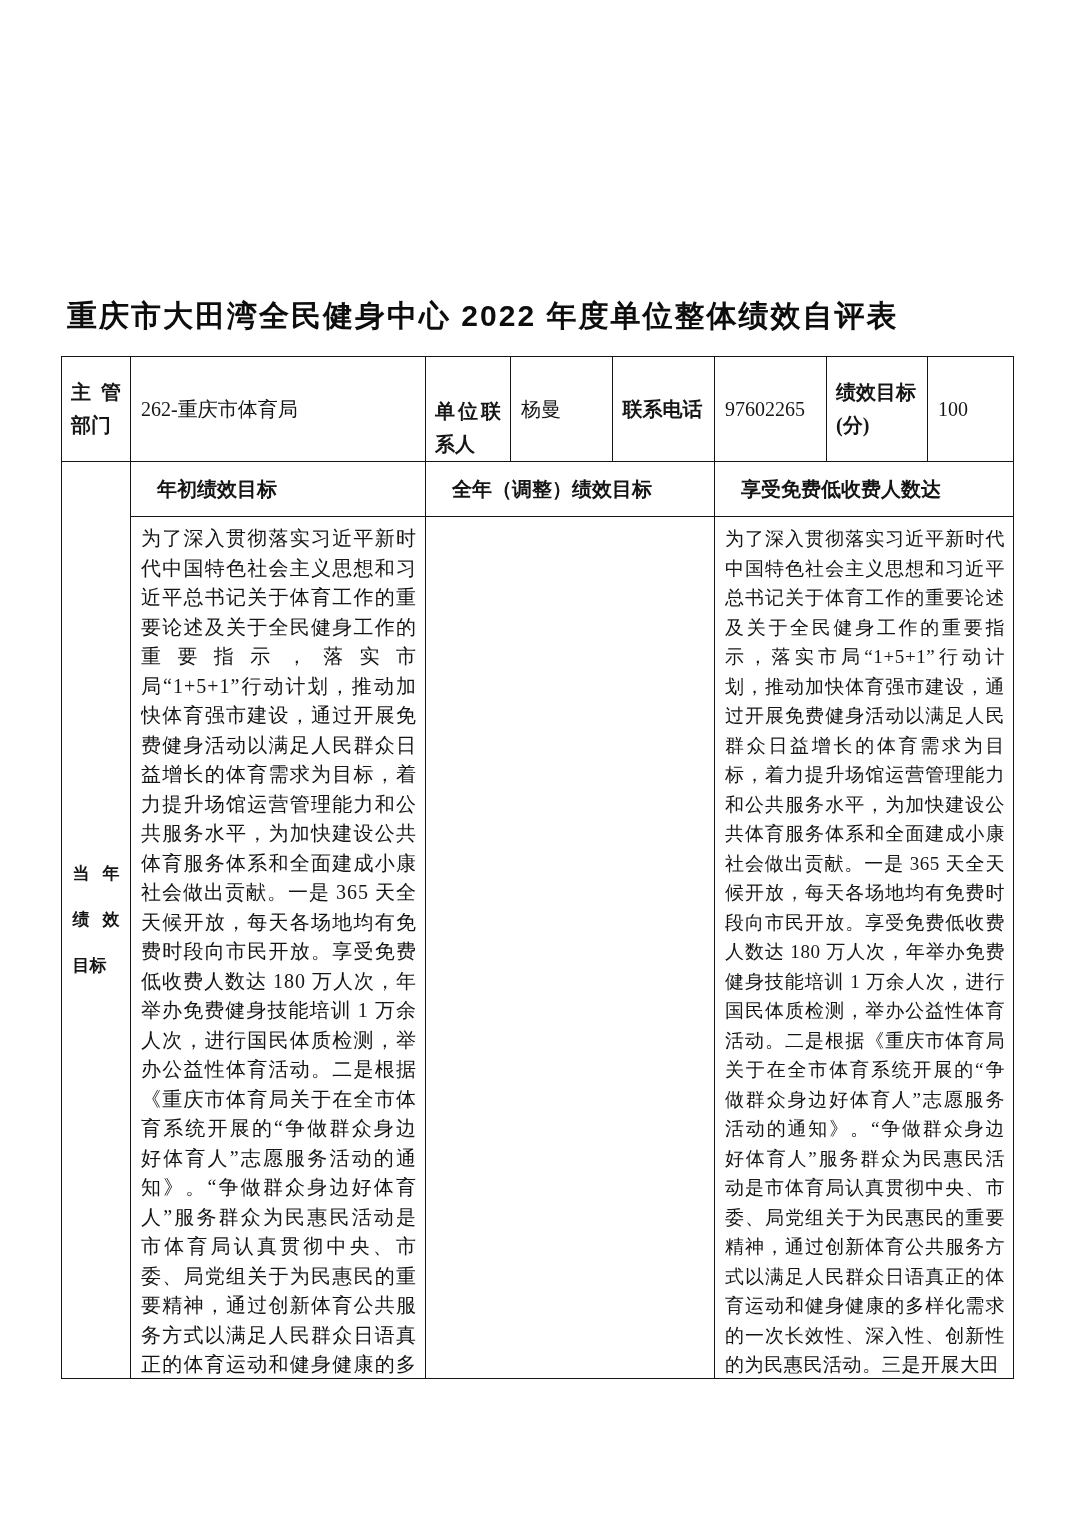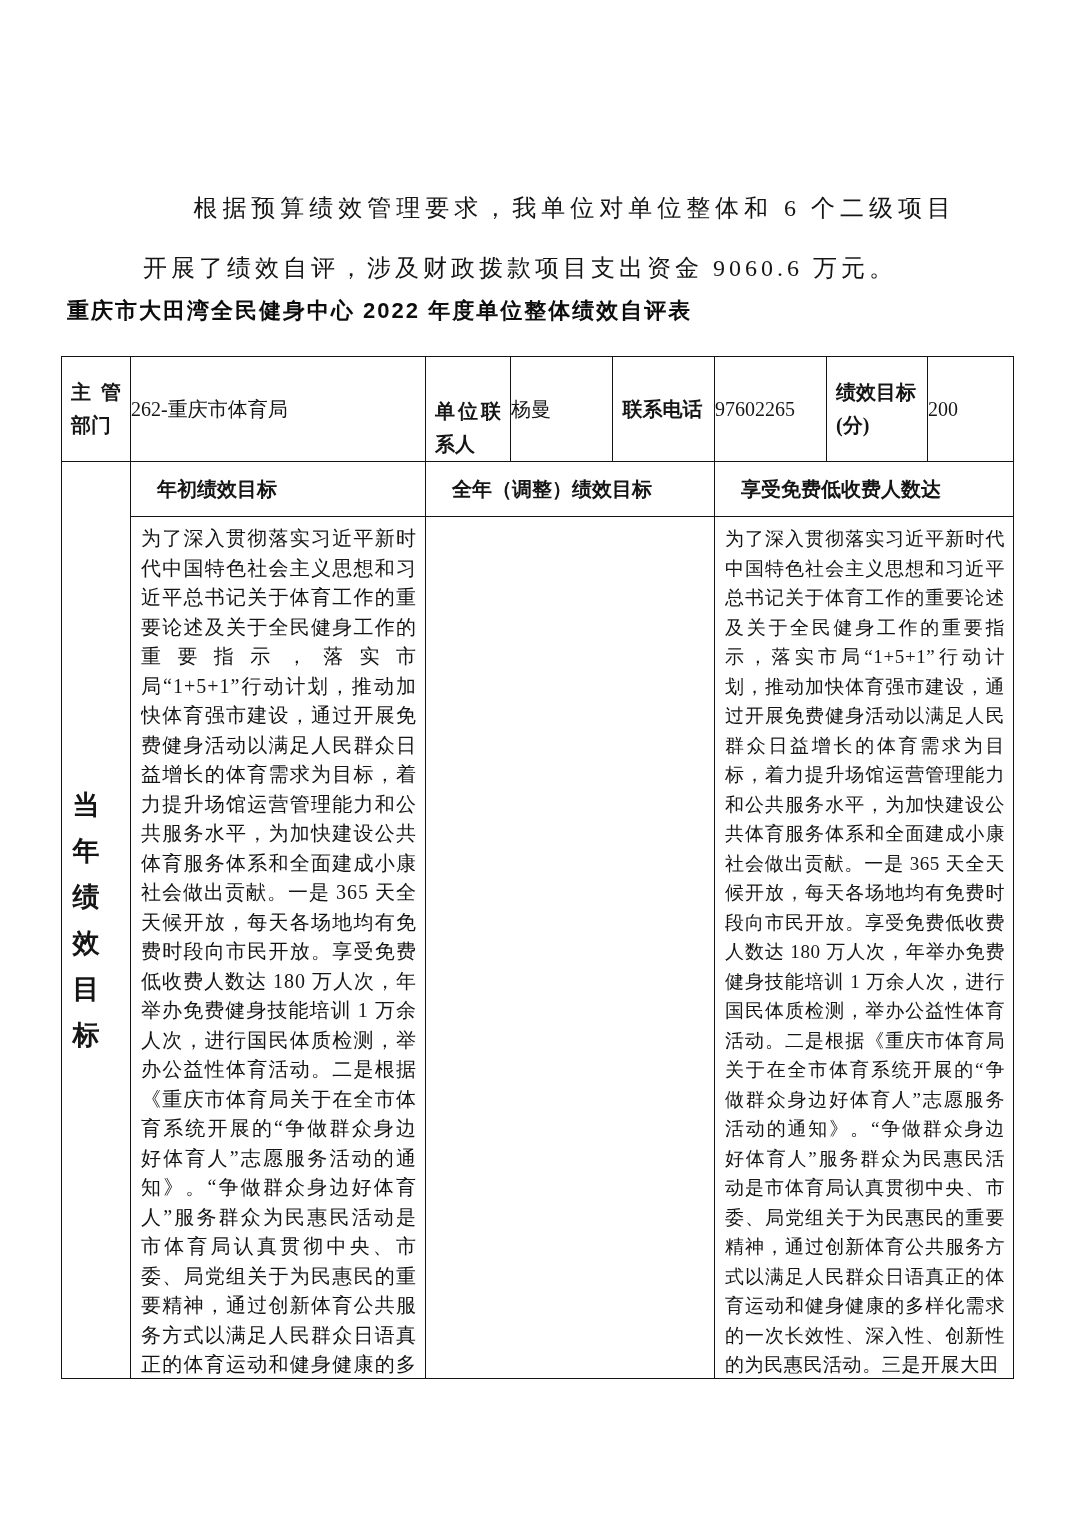--- a/index.html
+++ b/index.html
@@ -26,21 +26,21 @@
     text-align: justify;
     color: #151515;
   }
   .doc-title {
     position: absolute;
     left: 67px;
     top: 296px;
     width: 940px;
     font-family: "Liberation Sans", sans-serif;
     font-weight: bold;
-    font-size: 22px;
+    font-size: 30px;
     letter-spacing: 2px;
     color: #0d0d0d;
     white-space: nowrap;
   }
   table.eval {
     position: absolute;
     left: 61px;
     top: 356px;
     width: 952px;
     border-collapse: collapse;
@@ -61,22 +61,22 @@
     font-family: "Liberation Serif", serif;
   }
   .jin {
     text-align: justify;
     line-height: 33px;
     margin: 0 auto;
   }
   .w50 { width: 50px; }
   .w66 { width: 66px; margin-top: 38px; }
   .w82 { width: 82px; text-align: left; }
-  .vlabel .jin { width: 47px; line-height: 46px; font-size: 27px; }
-  .val { }
+  .vlabel .jin { width: 47px; line-height: 46px; font-size: 17px; }
+  .val { padding-left: 10px; }
   .hdr {
     font-weight: bold;
     padding-left: 26px;
     font-size: 20px;
   }
   td.content {
     vertical-align: top;
     padding: 5px 8px 0 10px;
   }
   td.content .para {
@@ -90,21 +90,20 @@
   td.content.c3 .para {
     font-size: 19px;
     letter-spacing: 0.6px;
   }
 </style>
 </head>
 <body>
 
 <div class="page">
 
-  <p class="intro">根据预算绩效管理要求，我单位对单位整体和 6 个二级项目开展了绩效自评，涉及财政拨款项目支出资金 9060.6 万元。</p>
 
   <h1 class="doc-title">重庆市大田湾全民健身中心 2022 年度单位整体绩效自评表</h1>
 
   <table class="eval">
     <colgroup>
       <col style="width:69px">
       <col style="width:295px">
       <col style="width:85px">
       <col style="width:102px">
       <col style="width:102px">
@@ -122,21 +121,21 @@
           <div class="jin w66">单位联系人</div>
         </td>
         <td class="val">杨曼</td>
         <td class="lbl">
           <div class="jin w82">联系电话</div>
         </td>
         <td class="val">97602265</td>
         <td class="lbl">
           <div class="jin w82">绩效目标(分)</div>
         </td>
-        <td class="val">200</td>
+        <td class="val">100</td>
       </tr>
       <tr class="r2">
         <td rowspan="2" class="lbl vlabel">
           <div class="jin">当年绩效目标</div>
         </td>
         <td class="hdr">年初绩效目标</td>
         <td class="hdr" colspan="3">全年（调整）绩效目标</td>
         <td class="hdr" colspan="3">享受免费低收费人数达</td>
       </tr>
       <tr class="r3">

